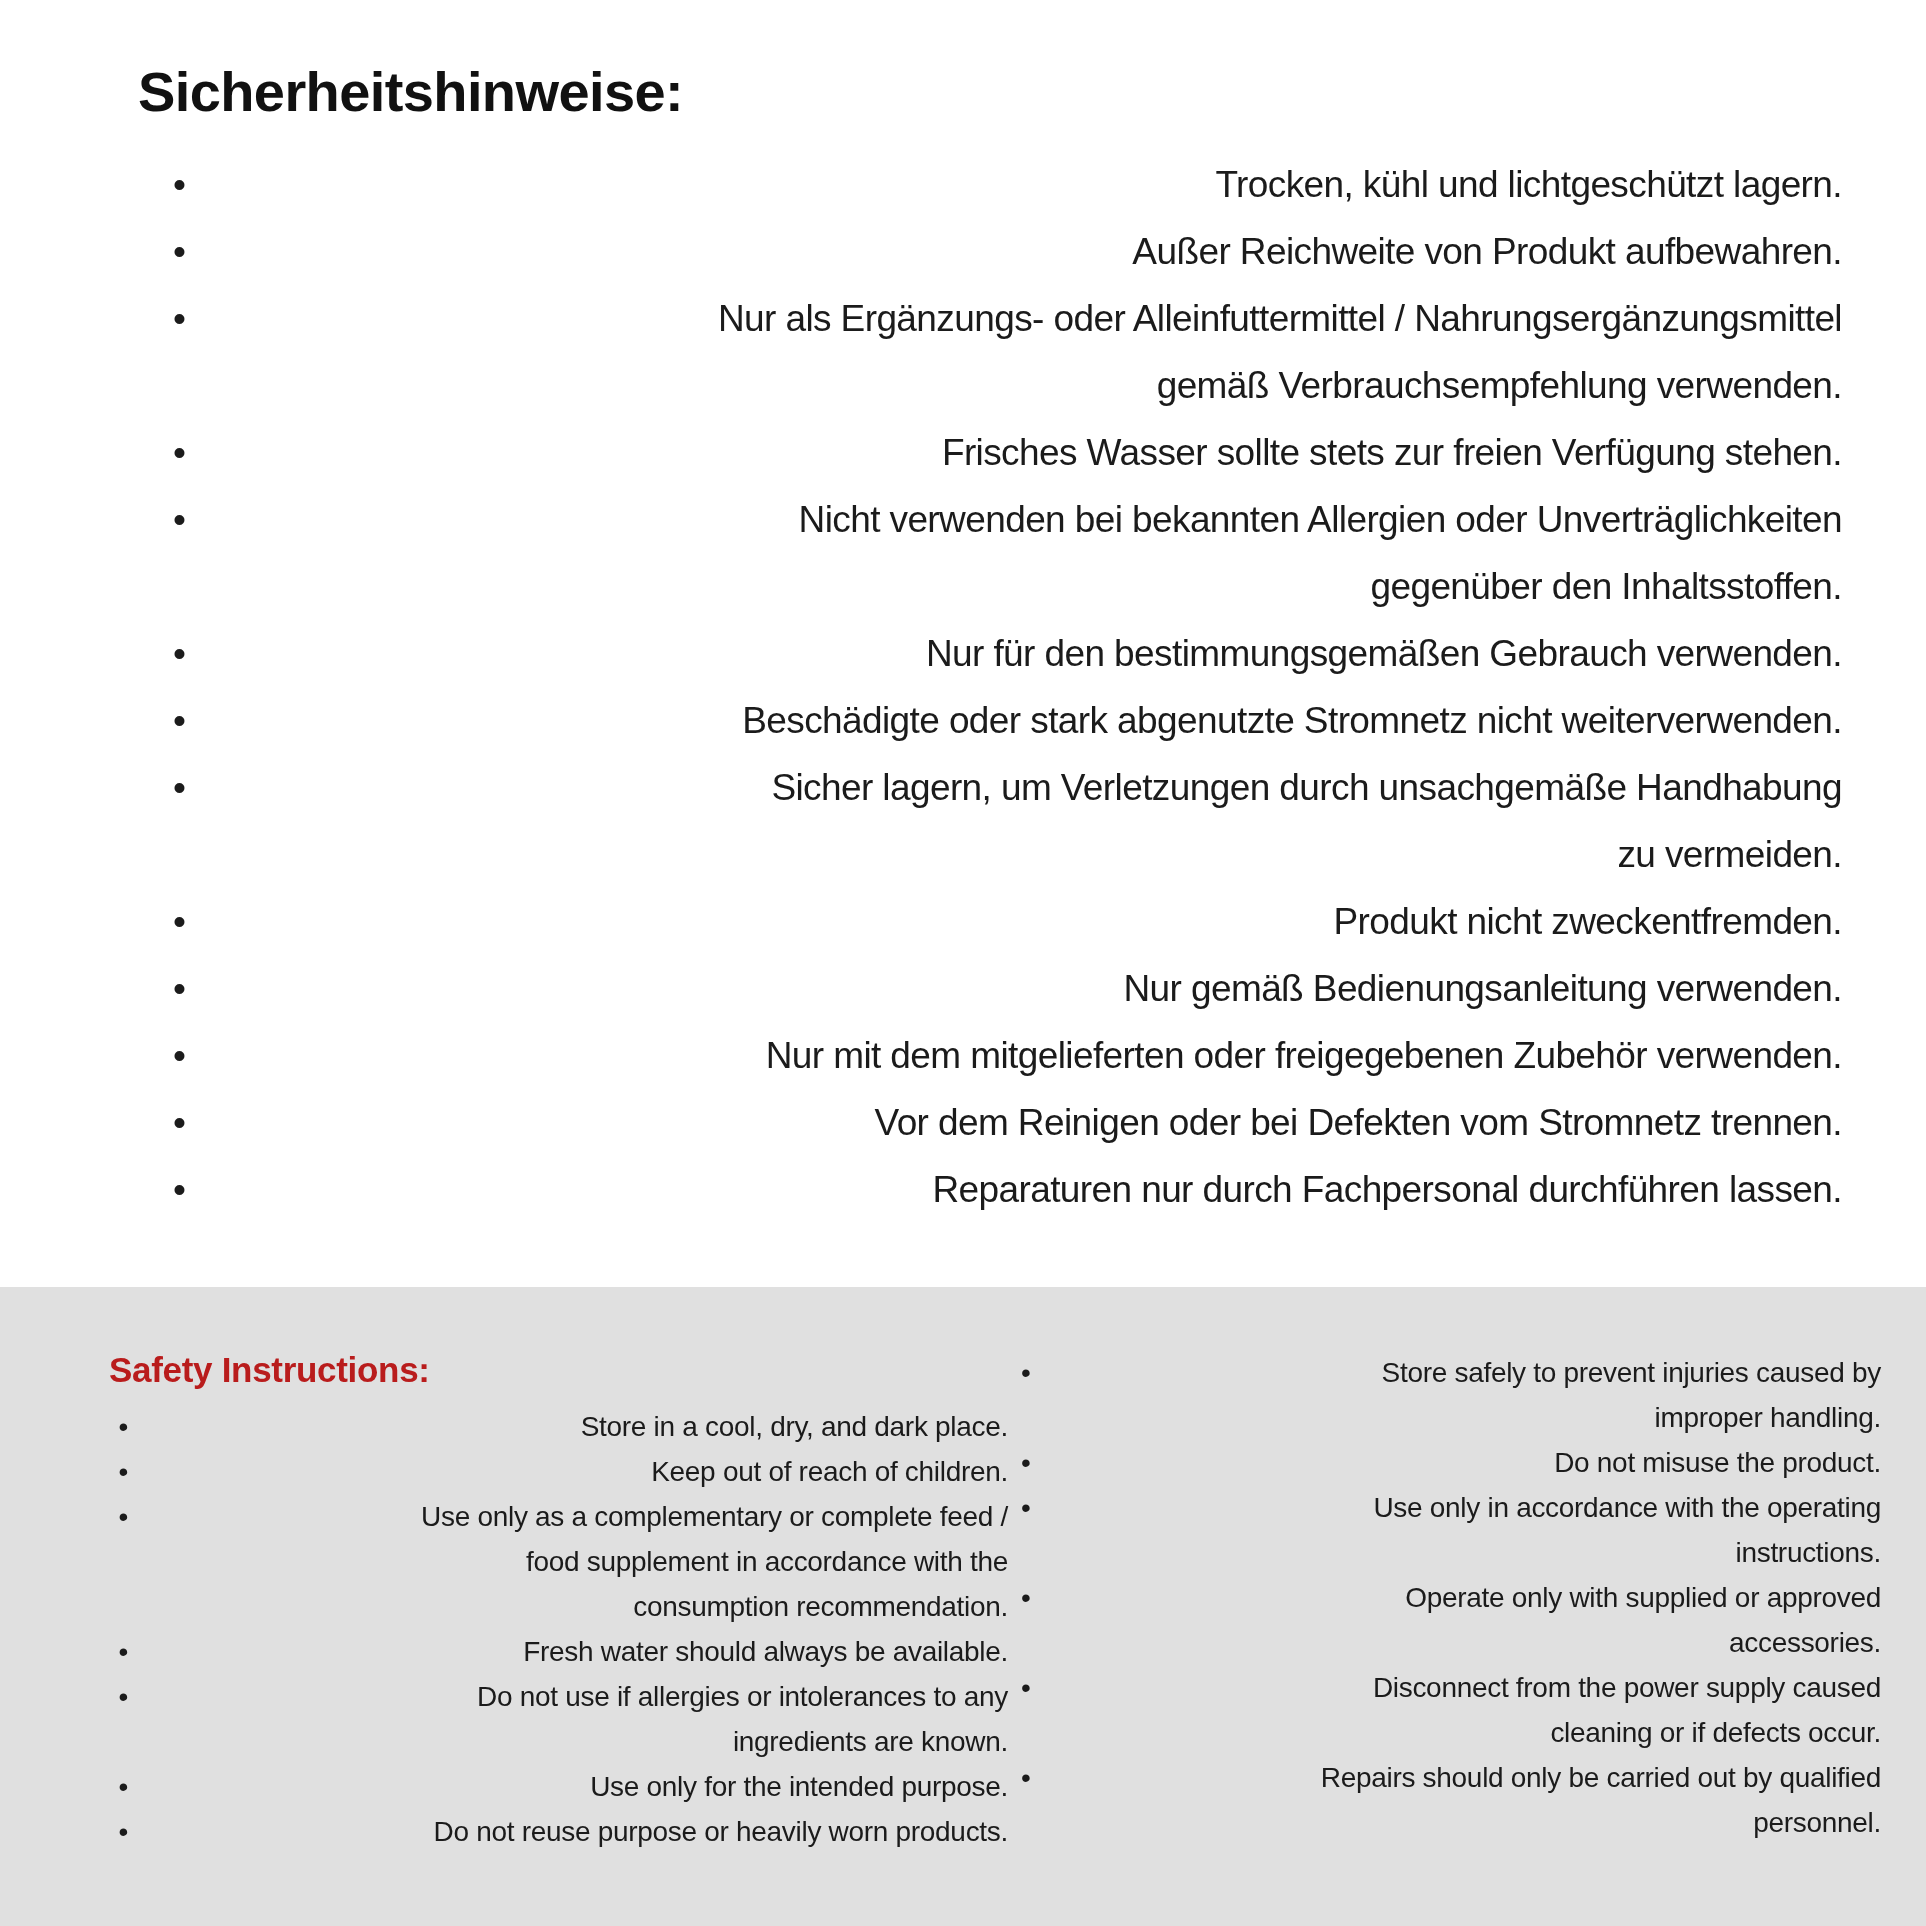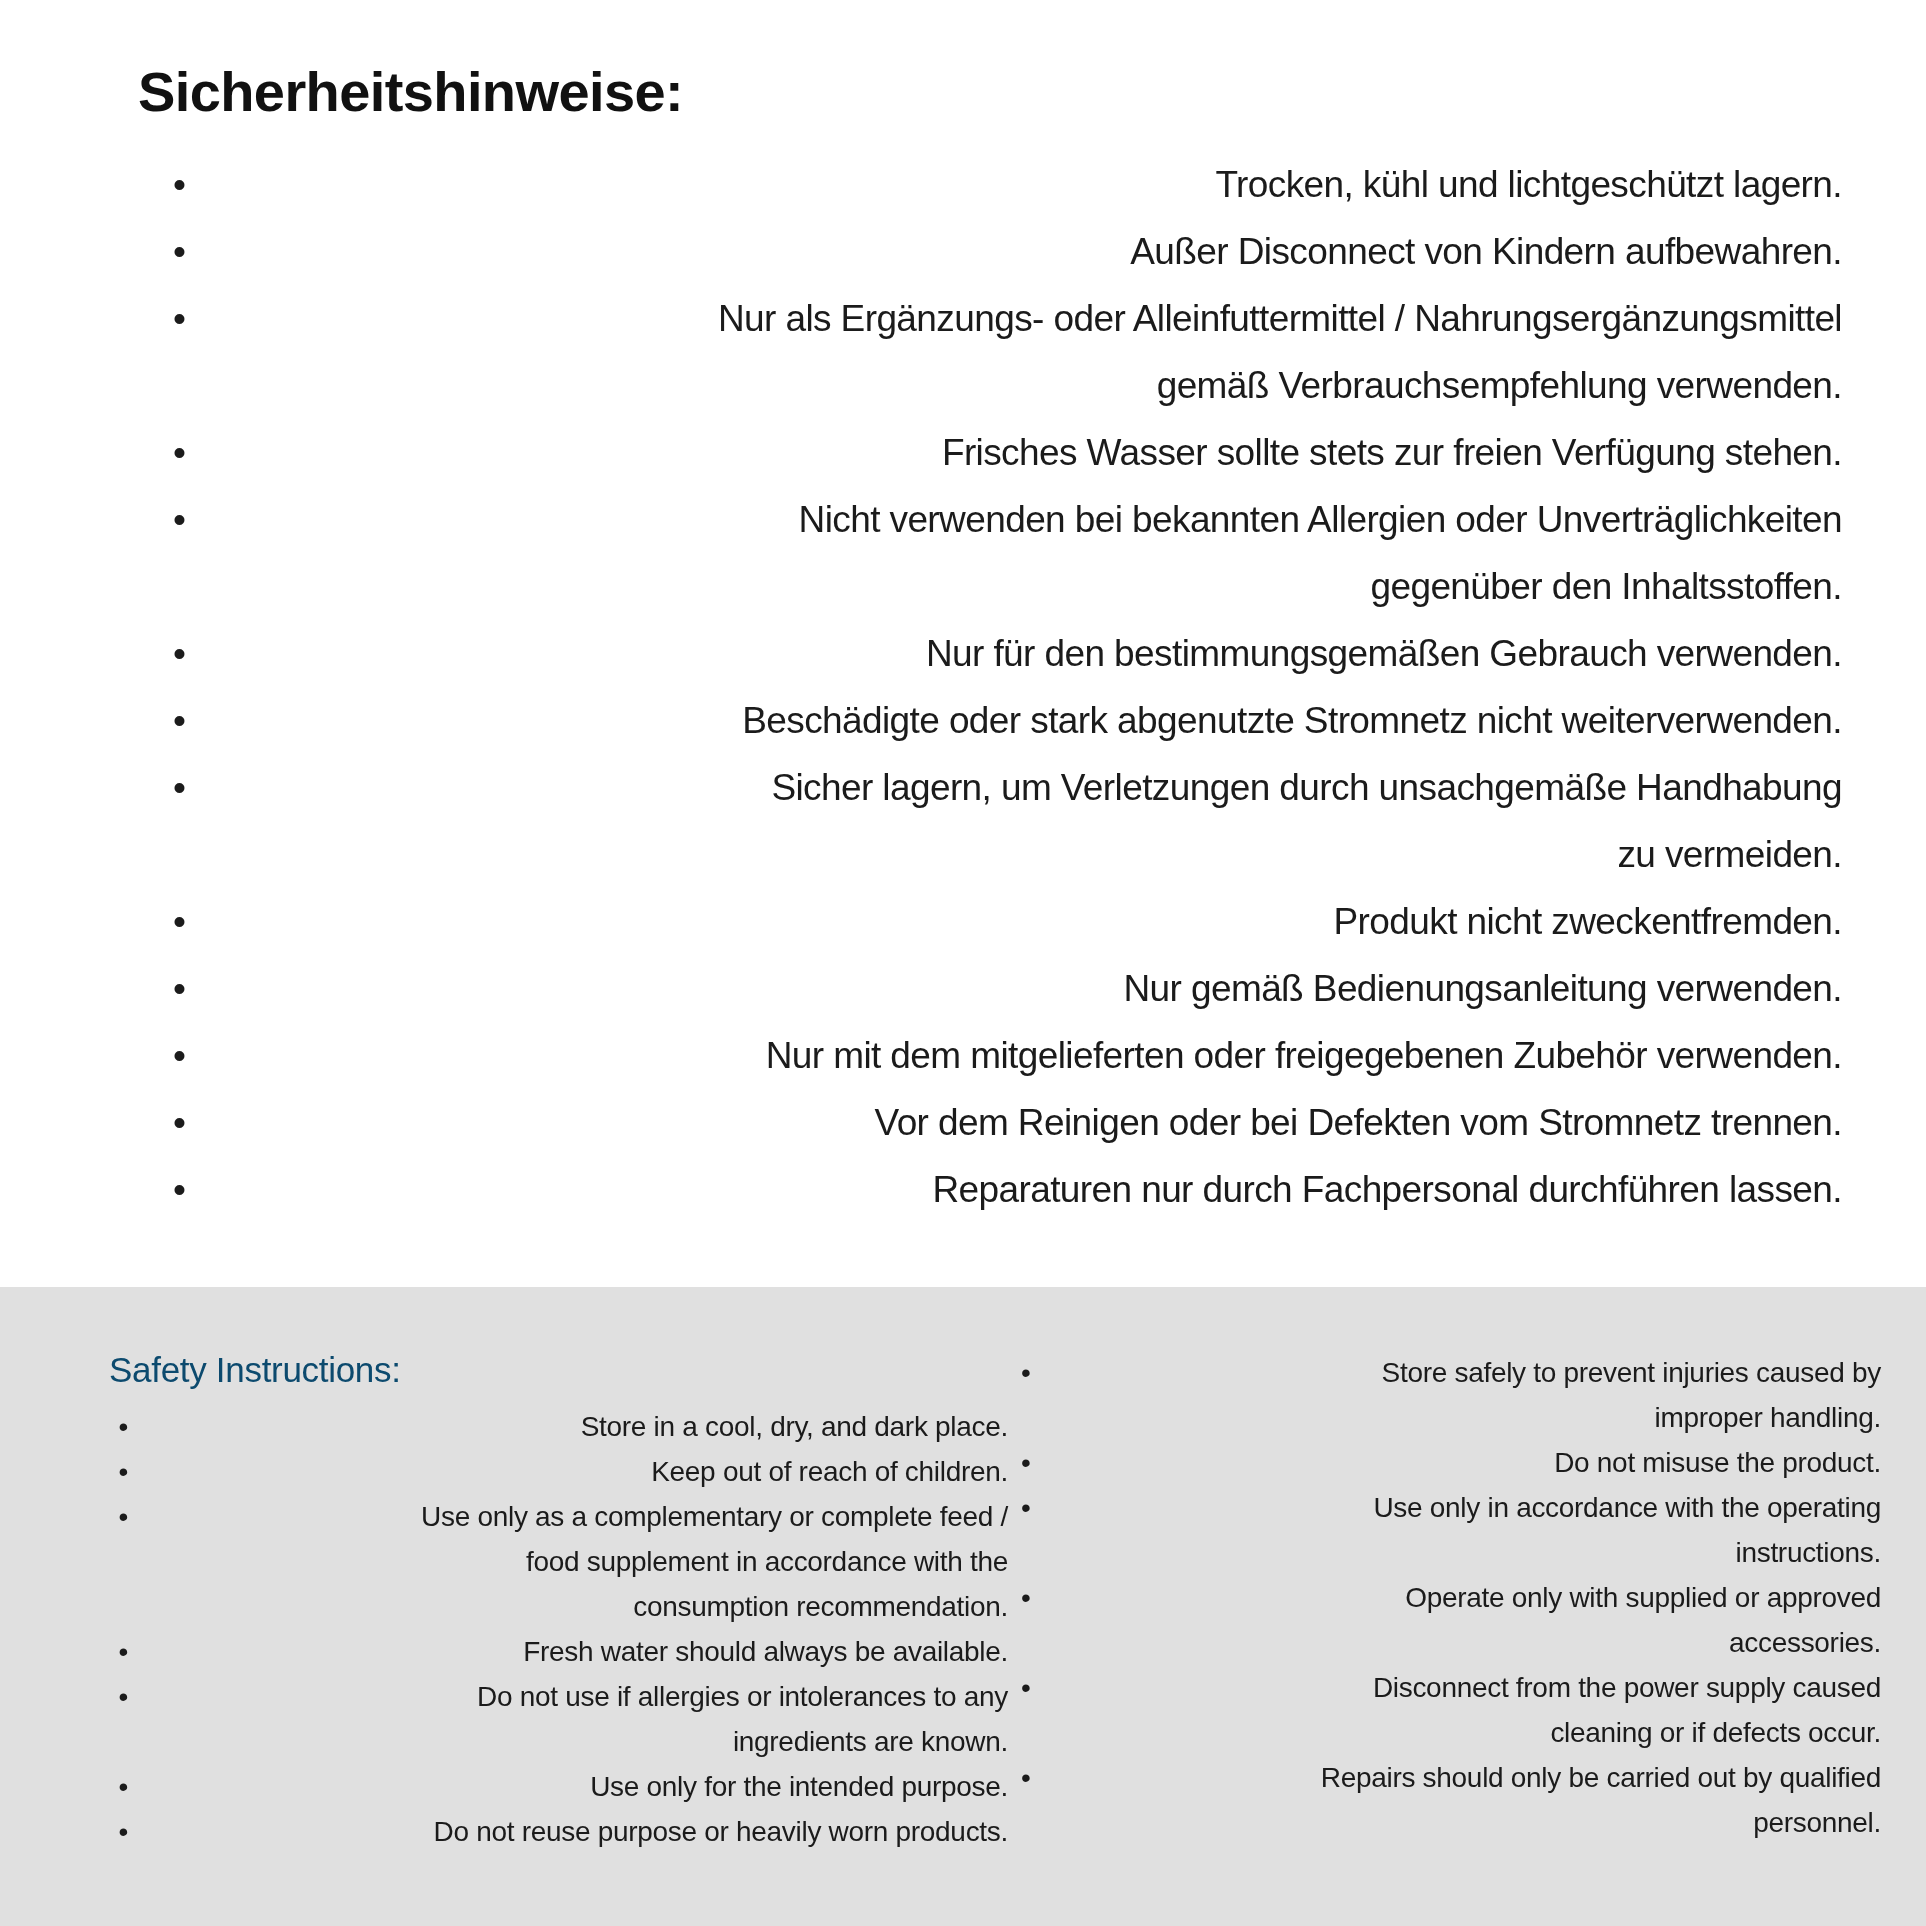--- a/index.html
+++ b/index.html
@@ -52,23 +52,23 @@
     box-sizing: border-box;
     padding: 63px 45px 0 109px;
     display: flex;
     gap: 13px;
   }
   .en-col-left  { width: 899px; flex: 0 0 auto; }
   .en-col-right { flex: 1 1 auto; }
   .en-title {
     font-size: 35px;
     line-height: 40px;
-    font-weight: normal;
+    font-weight: bold;
     letter-spacing: -0.3px;
-    color: #0c4a6e;
+    color: #b91c1c;
   }
   .en-list {
     font-size: 28px;
     line-height: 45px;
     letter-spacing: -0.3px;
   }
   .en-col-left .en-list { margin-top: 14px; margin-left: 9.6px; }
   .en-col-right .en-list { margin-top: 0; }
   .en-list .li { grid-template-columns: 20.5px 1fr; }
 
@@ -82,21 +82,21 @@
 
 <div class="de-section">
   <div class="de-title">Sicherheitshinweise:</div>
   <div class="de-list">
       <div class="li">
         <span class="dot">•</span>
         <span class="txt">Trocken, kühl und lichtgeschützt lagern.</span>
       </div>
       <div class="li">
         <span class="dot">•</span>
-        <span class="txt">Außer Disconnect von Kindern aufbewahren.</span>
+        <span class="txt">Außer Reichweite von Produkt aufbewahren.</span>
       </div>
       <div class="li">
         <span class="dot">•</span>
         <span class="txt">Nur als Ergänzungs- oder Alleinfuttermittel / Nahrungsergänzungsmittel
 gemäß Verbrauchsempfehlung verwenden.</span>
       </div>
       <div class="li">
         <span class="dot">•</span>
         <span class="txt">Frisches Wasser sollte stets zur freien Verfügung stehen.</span>
       </div>

